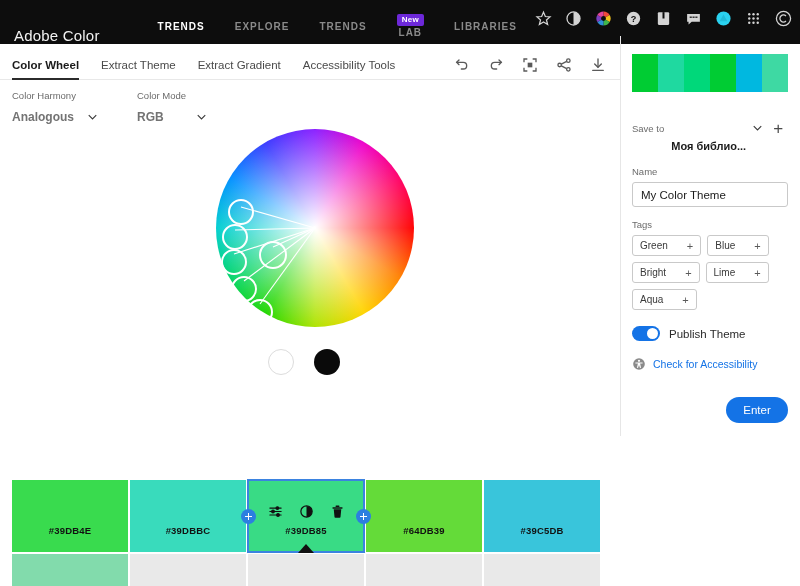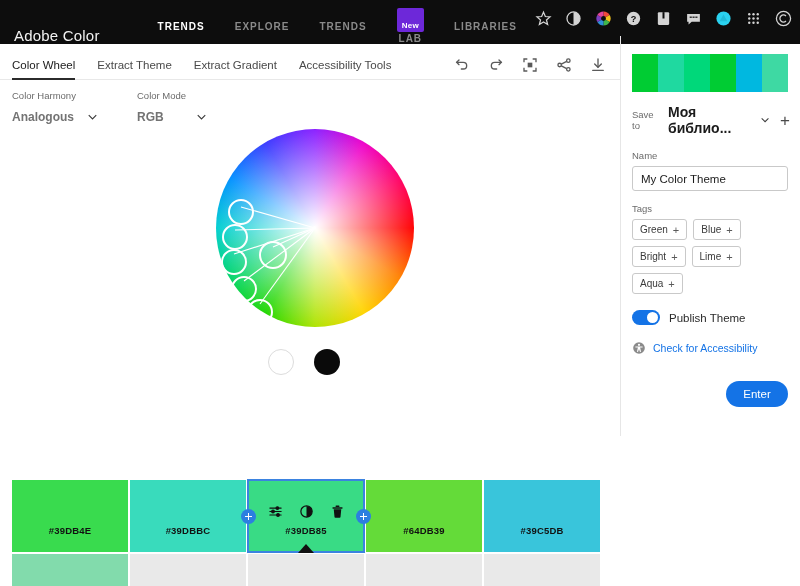--- a/index.html
+++ b/index.html
@@ -27,21 +27,21 @@
   }
   .nav-link {
     color: #8a8a8a; font-size: 10px; font-weight: bold;
     letter-spacing: 1px; position: relative;
     display: flex; align-items: center; height: 36px;
   }
   .nav-link.active { color: #ffffff; }
   .nav-link.has-badge { flex-direction: column; justify-content: center; gap: 1px; }
   .new-badge {
     background: #6d28d9; color: #fff; font-size: 8px; font-weight: bold;
-    padding: 13px 5px 2px; border-radius: 2px; letter-spacing: .3px;
+    padding: 1px 5px 2px; border-radius: 2px; letter-spacing: .3px;
   }
   .nav-icons {
     position: absolute; right: 8px; top: 0; height: 36px;
     display: flex; align-items: center; gap: 13px;
   }
   .nic { width: 17px; height: 17px; display: block; }
 
   
   .below { display: flex; height: 550px; }
   .left-col { width: 620px; position: relative; background: #fff; }
@@ -57,21 +57,21 @@
   
   .tabbar {
     height: 36px; display: flex; align-items: flex-end;
     padding: 0 12px; position: relative;
     border-bottom: 1px solid #e8e8e8;
   }
   .tab {
     font-size: 11.5px; color: #4a4a4a; margin-right: 22px;
     padding-bottom: 8px; position: relative; white-space: nowrap;
   }
-  .tab.active { color: #1b1b1b; font-weight: normal; }
+  .tab.active { color: #1b1b1b; font-weight: bold; }
   .tab.active::after {
     content: ""; position: absolute; left: 0; right: 0; bottom: -1px;
     height: 2px; background: #2b2b2b;
   }
   .tab-tools {
     position: absolute; right: 14px; bottom: 6px;
     display: flex; align-items: center; gap: 18px;
   }
   .tic { width: 16px; height: 16px; display: block; }
 
@@ -164,36 +164,36 @@
 
   
   .preview-strip {
     display: flex; height: 38px; width: 156px; margin-bottom: 12px;
   }
   .preview-strip > span { flex: 1; }
   .saveto-row {
     display: flex; align-items: center; gap: 7px; margin-bottom: 14px;
   }
   .saveto-label { font-size: 9.5px; color: #6b6b6b; }
-  .saveto-val { font-size: 14px; color: #1b1b1b; font-weight: bold; }
+  .saveto-val { font-size: 11px; color: #1b1b1b; font-weight: bold; margin-top: 36px; }
   .plus-lib { font-size: 17px; color: #4a4a4a; margin-left: 4px; line-height: 1; }
   .sb-label { font-size: 9.5px; color: #6b6b6b; margin-bottom: 5px; }
   .text-input {
     width: 156px; height: 25px; border: 1px solid #c9c9c9; border-radius: 3px;
     font-size: 11.5px; color: #1b1b1b; padding: 0 8px;
     font-family: "Liberation Sans", sans-serif; background: #fff;
   }
   .text-input::placeholder { color: #9b9b9b; font-style: italic; }
   .mb12 { margin-bottom: 12px; }
   .tags-wrap {
     display: flex; flex-wrap: wrap; gap: 6px; width: 160px; margin-bottom: 16px;
   }
   .tag {
     border: 1px solid #c9c9c9; border-radius: 3px; height: 21px;
-    display: flex; align-items: center; gap: 5px; padding: 0 7px;
+    display: flex; align-items: center; gap: 19px; padding: 0 7px;
     font-size: 10px; color: #3a3a3a; background: #fff;
   }
   .tag .tplus { font-size: 11px; color: #5a5a5a; }
   .toggle-row {
     display: flex; align-items: center; gap: 9px; margin-bottom: 16px;
   }
   .toggle {
     width: 28px; height: 15px; border-radius: 8px; background: #1473e6;
     position: relative;
   }

